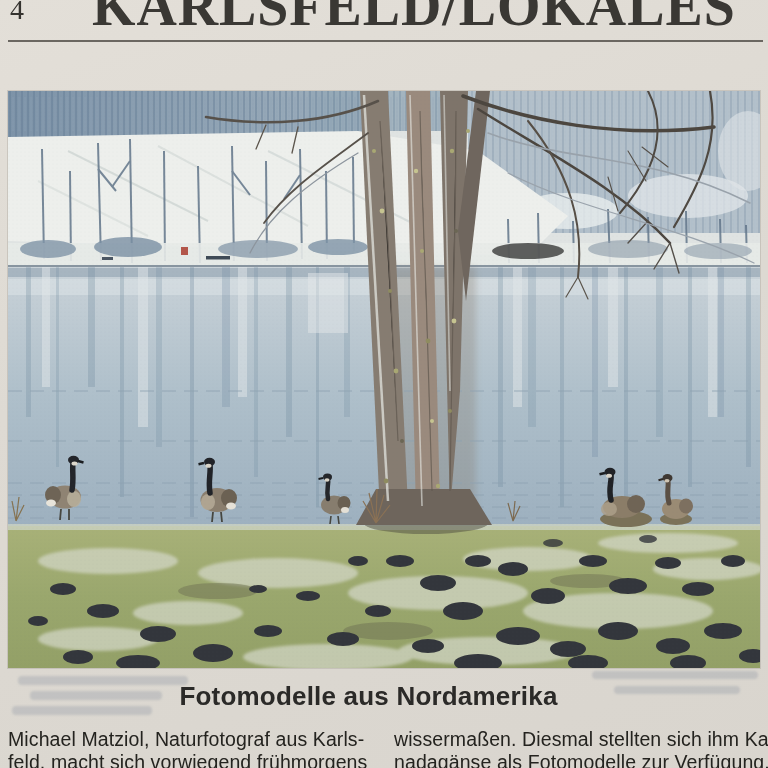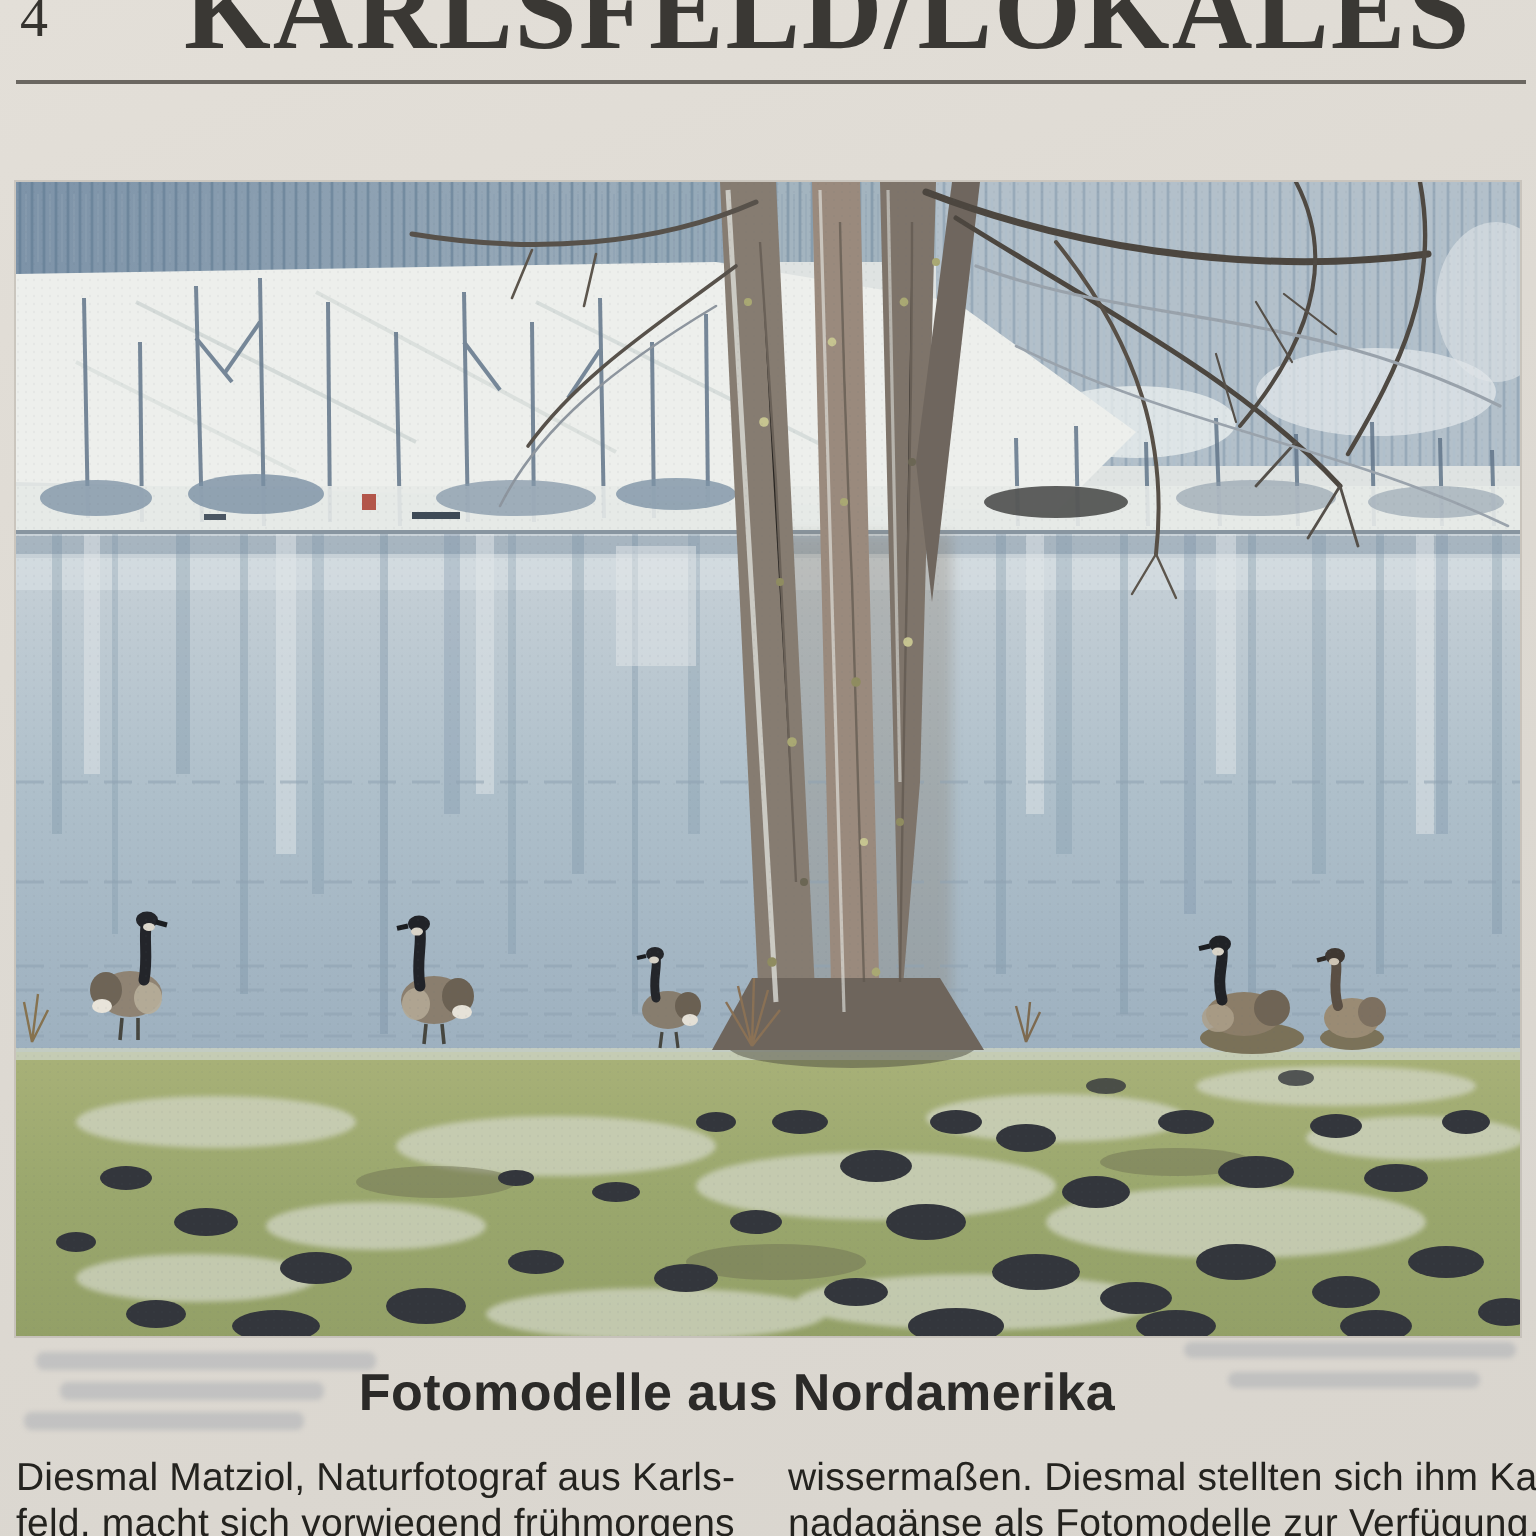--- a/index.html
+++ b/index.html
@@ -375,19 +375,19 @@
 
 <div class="ghost-line" style="left:18px;top:676px;width:170px;height:9px;"></div>
 <div class="ghost-line" style="left:30px;top:691px;width:132px;height:9px;"></div>
 <div class="ghost-line" style="left:12px;top:706px;width:140px;height:9px;"></div>
 <div class="ghost-line" style="left:592px;top:671px;width:166px;height:8px;"></div>
 <div class="ghost-line" style="left:614px;top:686px;width:126px;height:8px;"></div>
 
 <div class="caption-title">Fotomodelle aus Nordamerika</div>
 
 <div class="body-col col-left">
-  <span>Diesmal Matziol, Naturfotograf aus Karls-</span>
+  <span>Michael Matziol, Naturfotograf aus Karls-</span>
   <span>feld, macht sich vorwiegend frühmorgens</span>
 </div>
 <div class="body-col col-right">
   <span>wissermaßen. Diesmal stellten sich ihm Ka-</span>
   <span>nadagänse als Fotomodelle zur Verfügung,</span>
 </div>
 
 </body></html>

